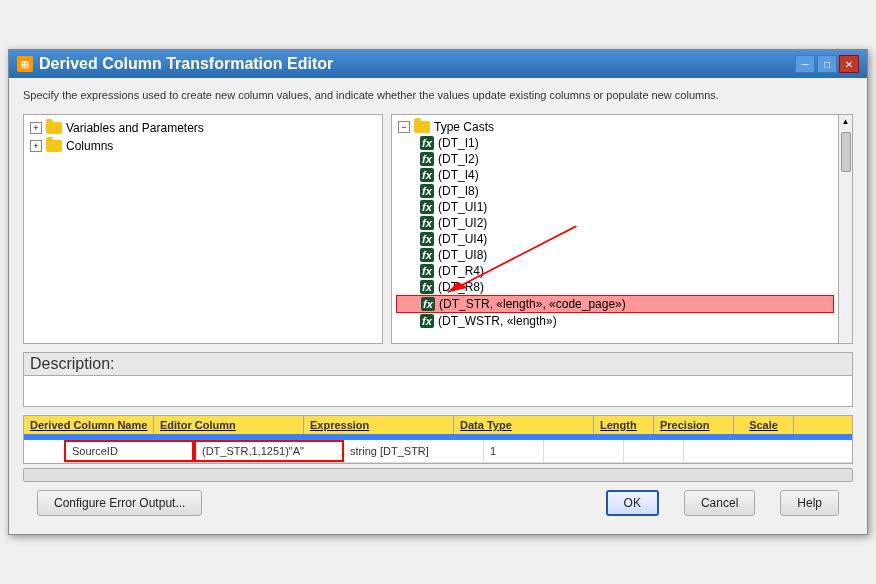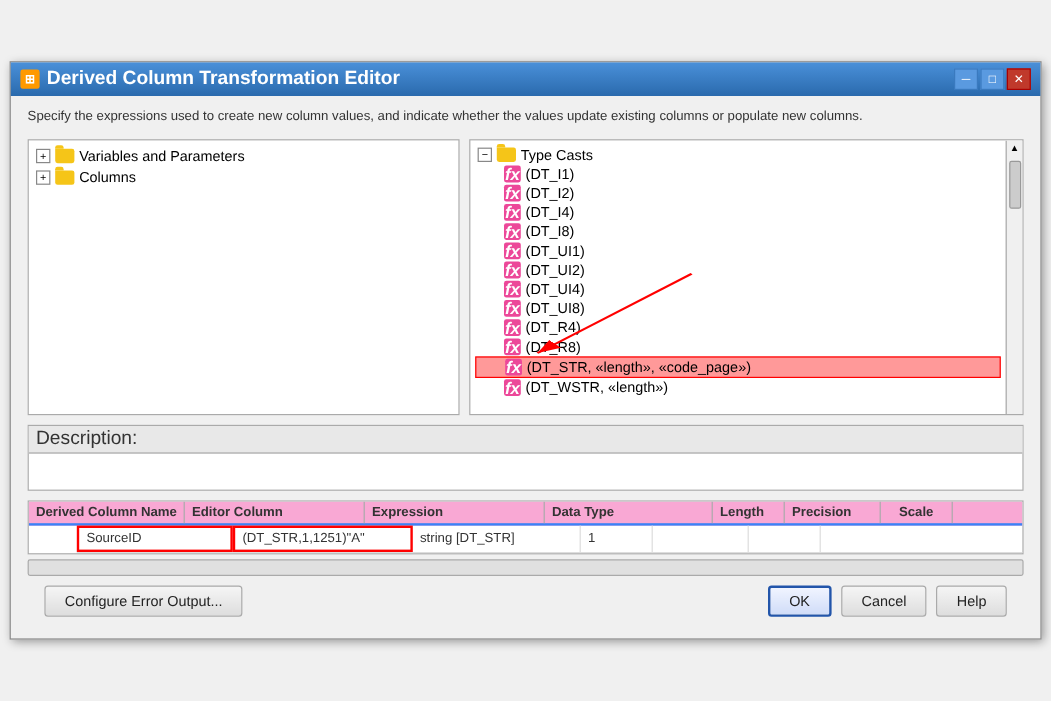--- a/index.html
+++ b/index.html
@@ -122,23 +122,23 @@
       top: -3px;
       left: 0;
       width: 7px;
       height: 3px;
       background: #f5c518;
       border-radius: 2px 2px 0 0;
     }
     .fx-icon {
       width: 14px;
       height: 14px;
-      background: #ec4899;
+      background: #14532d;
       color: white;
-      font-size: 14px;
+      font-size: 11px;
       font-style: italic;
       font-weight: bold;
       display: inline-flex;
       align-items: center;
       justify-content: center;
       border-radius: 2px;
       flex-shrink: 0;
     }
     .right-panel-item {
       display: flex;
@@ -170,22 +170,23 @@
       font-size: 11px;
     }
     .grid-area {
       margin-top: 8px;
       border: 1px solid #aaa;
       background: white;
       overflow-x: auto;
     }
     .grid-header {
       display: flex;
-      background: #f9a8d4;
-      border-bottom: 2px solid #3b82f6;
+      background: #fde047;
+      border-bottom: 6px solid #3b82f6;
+      text-decoration: underline;
     }
     .grid-header-cell {
       padding: 3px 6px;
       font-size: 11px;
       font-weight: 600;
       color: #333;
       border-right: 1px solid #aaa;
       white-space: nowrap;
     }
     .grid-row {
@@ -210,21 +211,21 @@
     .col-derived-col { width: 150px; min-width: 150px; }
     .col-expression { width: 150px; min-width: 150px; }
     .col-data-type { width: 140px; min-width: 140px; }
     .col-length { width: 60px; min-width: 60px; }
     .col-precision { width: 80px; min-width: 80px; }
     .col-scale { width: 60px; min-width: 60px; text-align: center; }
     .bottom-bar {
       display: flex;
       align-items: center;
       padding: 8px 14px;
-      gap: 8px;
+      gap: 25px;
     }
     .scrollbar-stub {
       margin-top: 2px;
       height: 14px;
       background: #e0e0e0;
       border: 1px solid #aaa;
       flex: 1;
       border-radius: 2px;
     }
     .btn {

